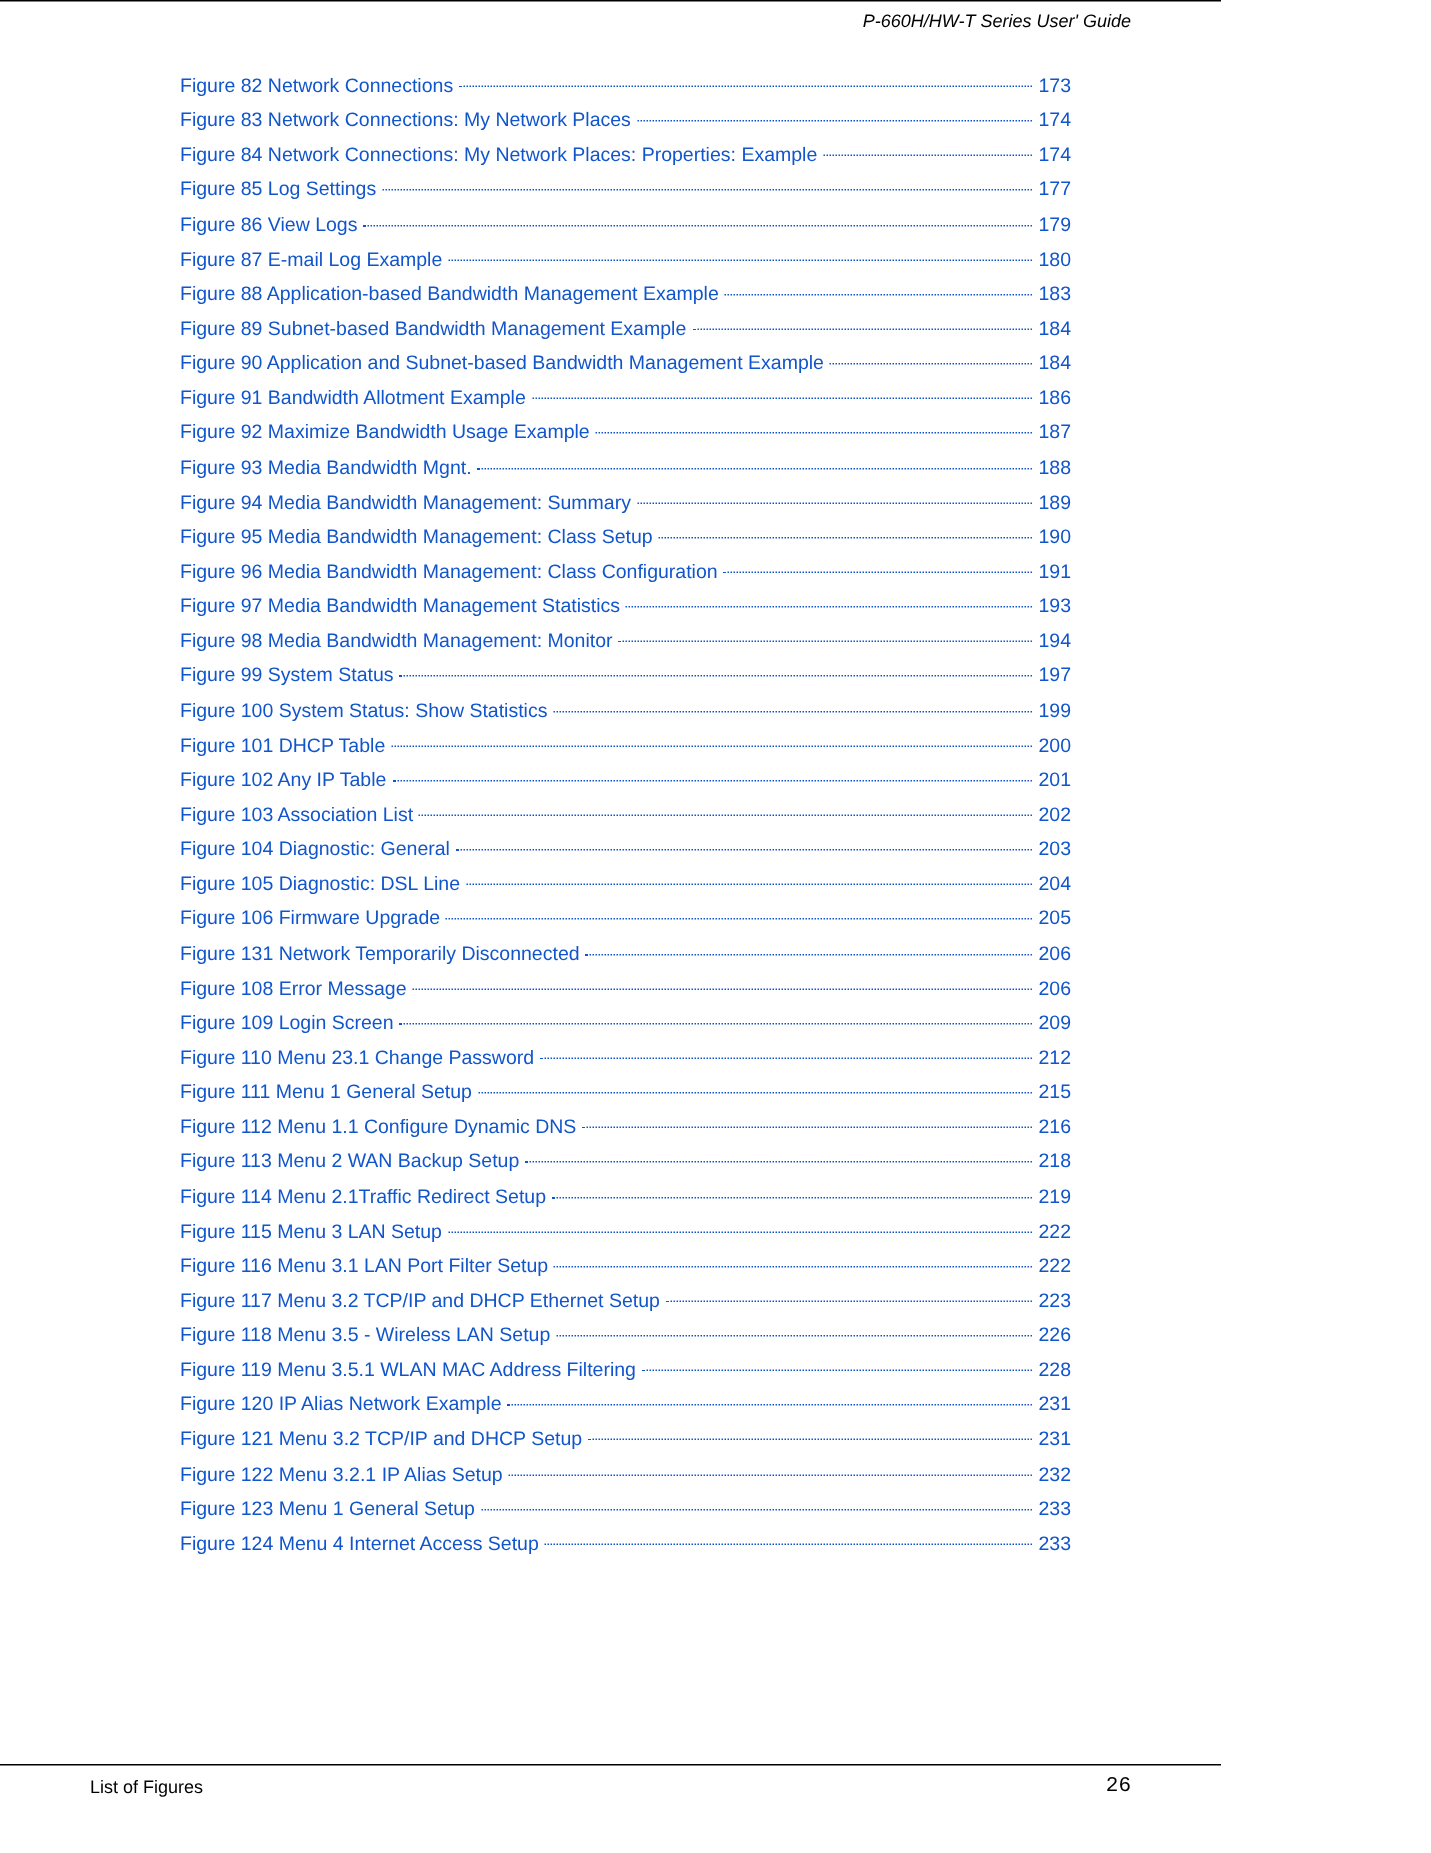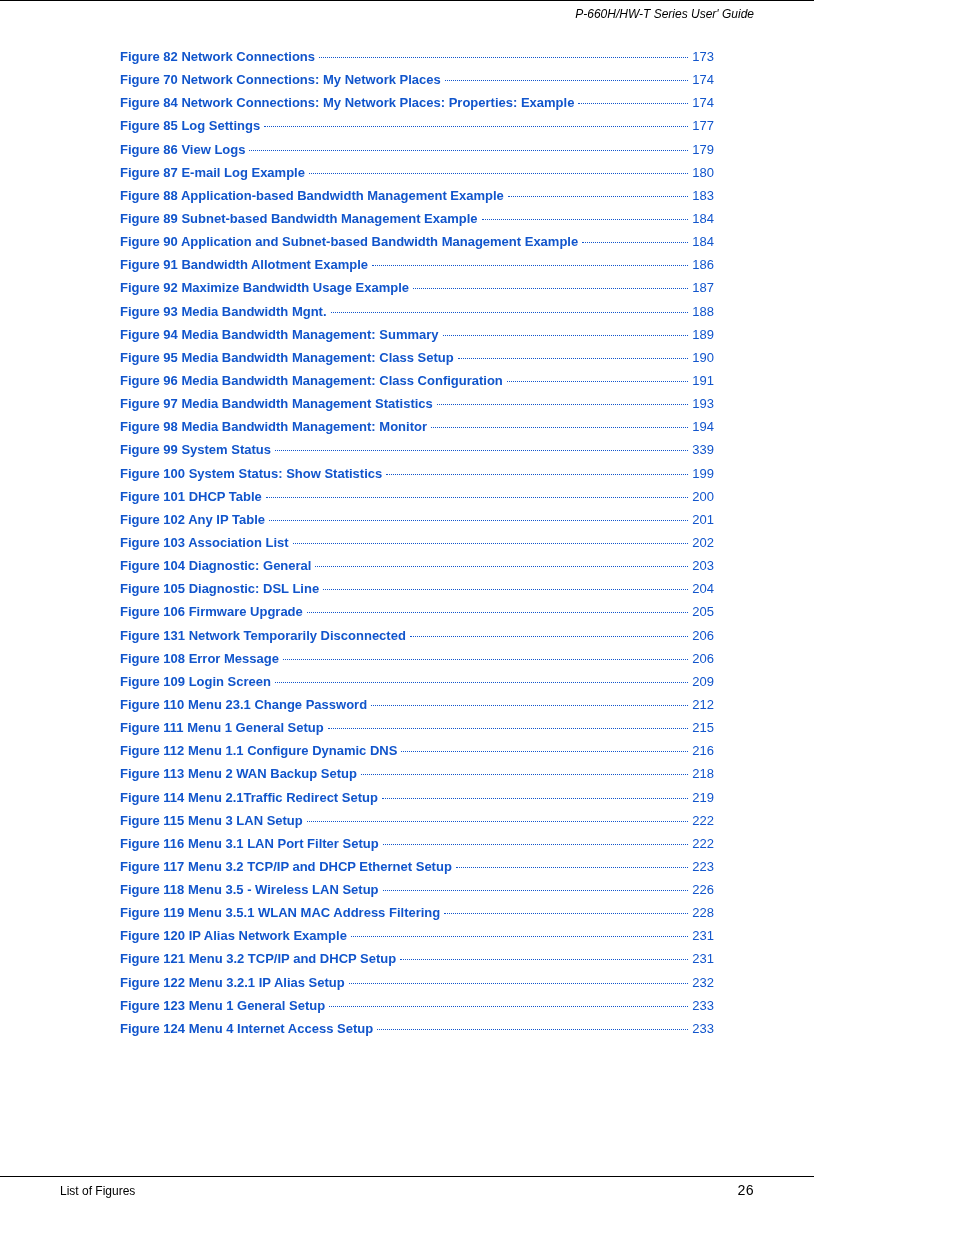--- a/index.html
+++ b/index.html
@@ -49,21 +49,20 @@
       margin-bottom: 3px;
       line-height: 1.55;
     }
 
     .toc-link {
       color: #1155cc;
       text-decoration: none;
       font-size: 13px;
       white-space: nowrap;
       flex-shrink: 0;
-      font-weight: bold;
     }
 
     .toc-dots {
       flex: 1;
       border-bottom: 1px dotted #1155cc;
       margin: 0 4px;
       min-width: 20px;
       position: relative;
       top: -3px;
     }
@@ -109,21 +108,21 @@
   </div>
 
   <div class="content-area">
 
   <div class="toc-entry">
         <a class="toc-link" href="#">Figure 82 Network Connections</a>
         <span class="toc-dots"></span>
         <span class="toc-page">173</span>
       </div>
       <div class="toc-entry">
-        <a class="toc-link" href="#">Figure 70 Network Connections: My Network Places</a>
+        <a class="toc-link" href="#">Figure 83 Network Connections: My Network Places</a>
         <span class="toc-dots"></span>
         <span class="toc-page">174</span>
       </div>
       <div class="toc-entry">
         <a class="toc-link" href="#">Figure 84 Network Connections: My Network Places: Properties: Example</a>
         <span class="toc-dots"></span>
         <span class="toc-page">174</span>
       </div>
       <div class="toc-entry">
         <a class="toc-link" href="#">Figure 85 Log Settings</a>
@@ -191,21 +190,21 @@
         <span class="toc-page">193</span>
       </div>
       <div class="toc-entry">
         <a class="toc-link" href="#">Figure 98 Media Bandwidth Management: Monitor</a>
         <span class="toc-dots"></span>
         <span class="toc-page">194</span>
       </div>
       <div class="toc-entry">
         <a class="toc-link" href="#">Figure 99 System Status</a>
         <span class="toc-dots"></span>
-        <span class="toc-page">339</span>
+        <span class="toc-page">197</span>
       </div>
       <div class="toc-entry">
         <a class="toc-link" href="#">Figure 100 System Status: Show Statistics</a>
         <span class="toc-dots"></span>
         <span class="toc-page">199</span>
       </div>
       <div class="toc-entry">
         <a class="toc-link" href="#">Figure 101 DHCP Table</a>
         <span class="toc-dots"></span>
         <span class="toc-page">200</span>

